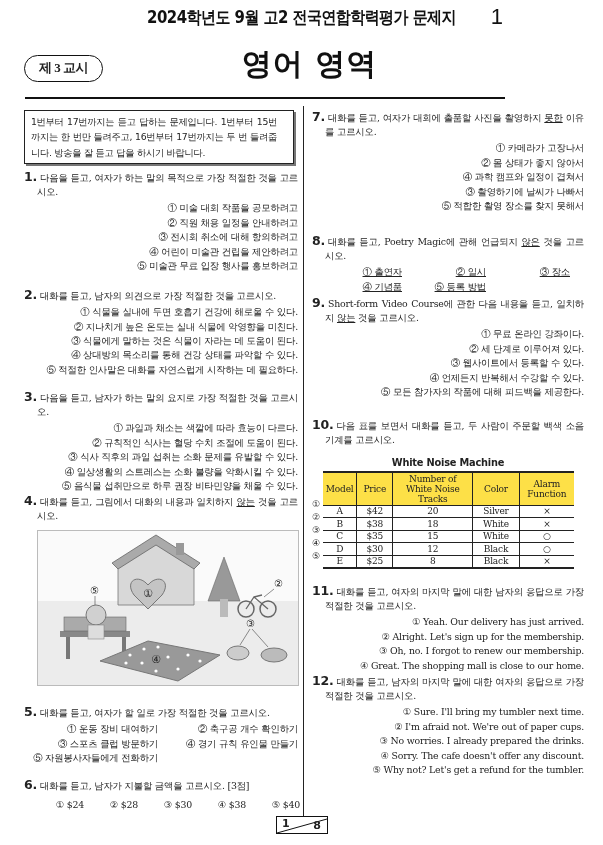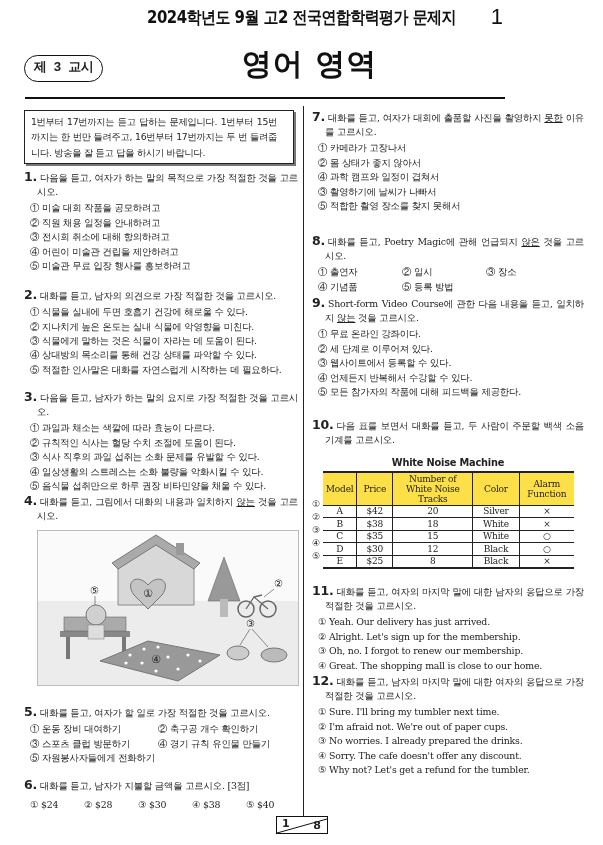--- a/index.html
+++ b/index.html
@@ -7,40 +7,40 @@
   body { position: relative; font-family: "DejaVu Serif", "Liberation Serif", serif; color: #222; }
 
   .exam-header { position: absolute; left: 0; top: 0; width: 603px; height: 100px; }
   .exam-title { position: absolute; top: 6px; left: 0; width: 603px; text-align: center;
     font-family: "DejaVu Sans", "Liberation Sans", sans-serif; font-size: 17px; font-weight: bold;
     letter-spacing: -0.6px; color: #111; transform: scaleX(0.88); }
   .page-num-top { position: absolute; top: 4px; right: 100px; font-family: "Liberation Sans", sans-serif;
     font-size: 22px; color: #111; }
   .period-badge { position: absolute; left: 24px; top: 55px; width: 79px; height: 27px;
     border: 1.5px solid #111; border-radius: 14px; text-align: center;
-    font-family: Liberation Mono, monospace; font-weight: bold; font-size: 13px; line-height: 24px; letter-spacing: -0.5px; }
+    font-family: Liberation Serif, serif; font-weight: bold; font-size: 13px; line-height: 24px; letter-spacing: -0.5px; }
   .subject-title { position: absolute; left: 0; width: 603px; top: 44px; text-align: center;
     font-family: "DejaVu Sans", sans-serif; font-weight: bold; font-size: 30px; letter-spacing: 1px; color: #111; padding-left: 16px; }
   .header-rule { position: absolute; left: 25px; top: 97px; width: 480px; height: 1.5px; background: #111; }
 
   .col-divider { position: absolute; left: 303px; top: 106px; width: 1px; height: 710px; background: #222; }
 
   .col { position: absolute; font-size: 9.4px; line-height: 14.2px; letter-spacing: -0.2px; }
   .col-left { left: 24px; top: 110px; width: 274px; }
   .col-right { left: 312px; top: 110px; width: 272px; }
 
   .notice { border: 1.5px solid #222; padding: 3px 16px 2px 6px; font-family: "DejaVu Sans", sans-serif;
     font-size: 9.3px; line-height: 15.4px; text-align: justify; margin-left: 0; width: 270px; height: 54px;
     box-shadow: 2px 2px 0 #777; letter-spacing: -0.3px; }
 
   .q { position: absolute; left: 0; width: 100%; }
   .q-stem { padding-left: 13px; text-indent: -13px; text-align: justify; }
   .q-num { font-family: "DejaVu Sans", sans-serif; font-weight: bold; font-size: 12.5px; margin-right: 3px; }
   .opts { padding-left: 6px; margin-top: 2px; }
-  .opt { height: 14.4px; white-space: nowrap; }
+  .opt { height: 14.4px; white-space: nowrap; text-align: right; }
   .opt-grid { display: grid; padding-left: 6px; margin-top: 2px; }
   .u { text-decoration: underline; font-family: Liberation Serif, serif; }
 
   .scene { position: absolute; left: 13px; top: 0; width: 262px; height: 156px; border: 1px solid #bbb; background: #f0f0f0; overflow: hidden; }
 
   .wn-title { text-align: center; font-family: "DejaVu Sans", sans-serif; font-weight: bold; font-size: 9.8px; margin-top: 9px; }
   table.wn { border-collapse: collapse; margin-left: 11px; width: 251px; font-size: 9px; line-height: 10px; }
   table.wn th { background: #fde047; font-weight: normal; border-top: 2px solid #222; border-bottom: 1px solid #222; border-left: 1px solid #222; padding: 1px 2px; height: 22px; }
   table.wn th:first-child, table.wn td:first-child { border-left: none; }
   table.wn td { border-left: 1px solid #222; border-bottom: 1px solid #222; text-align: center; height: 12.5px; padding: 0; }
@@ -190,21 +190,21 @@
       <div class="opt">① 카메라가 고장나서</div>
       <div class="opt">② 몸 상태가 좋지 않아서</div>
       <div class="opt">④ 과학 캠프와 일정이 겹쳐서</div>
       <div class="opt">③ 촬영하기에 날씨가 나빠서</div>
       <div class="opt">⑤ 적합한 촬영 장소를 찾지 못해서</div>
     </div>
   </div>
 
   <div class="q" style="top:124px;">
     <div class="q-stem"><span class="q-num">8.</span><span>대화를 듣고, Poetry Magic에 관해 언급되지 </span><span class="u">않은</span><span> 것을 고르시오.</span></div>
-    <div class="opt-grid" style="grid-template-columns: 84px 84px 84px;">
+    <div class="opt-grid" style="grid-template-columns: 84px 84px 84px; text-decoration: underline;">
       <div class="opt">① 출연자</div>
       <div class="opt">② 일시</div>
       <div class="opt">③ 장소</div>
       <div class="opt">④ 기념품</div>
       <div class="opt">⑤ 등록 방법</div>
     </div>
   </div>
 
   <div class="q" style="top:186px;">
     <div class="q-stem"><span class="q-num">9.</span><span>Short-form Video Course에 관한 다음 내용을 듣고, 일치하지 </span><span class="u">않는</span><span> 것을 고르시오.</span></div>

